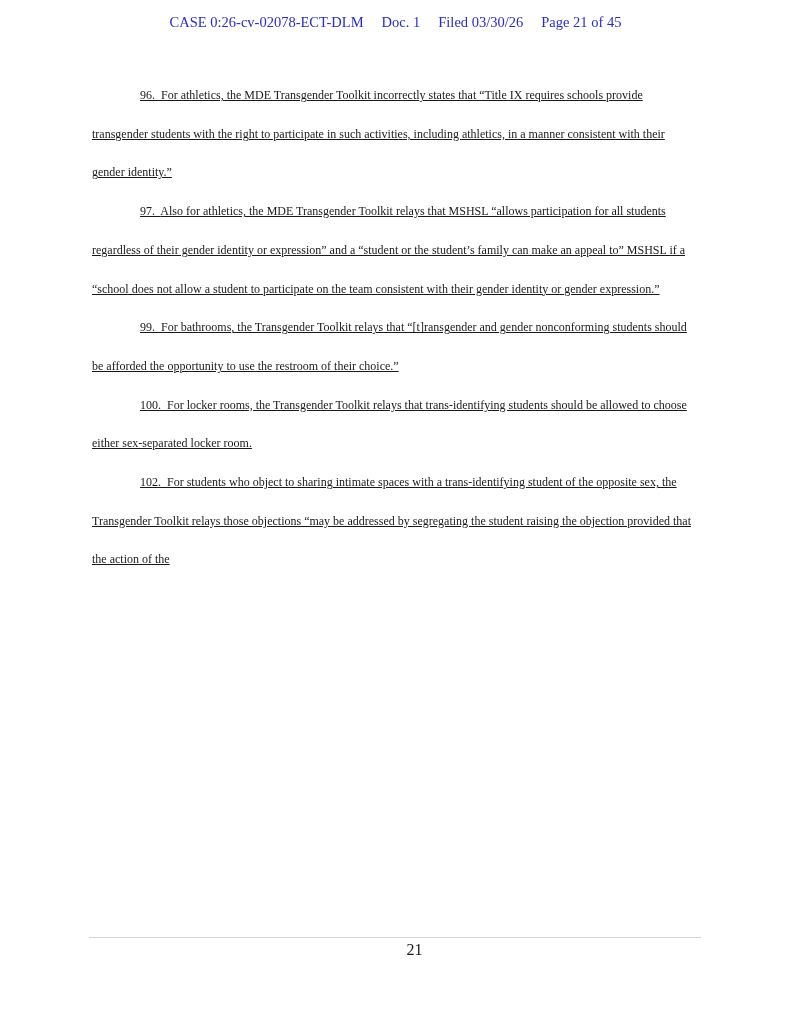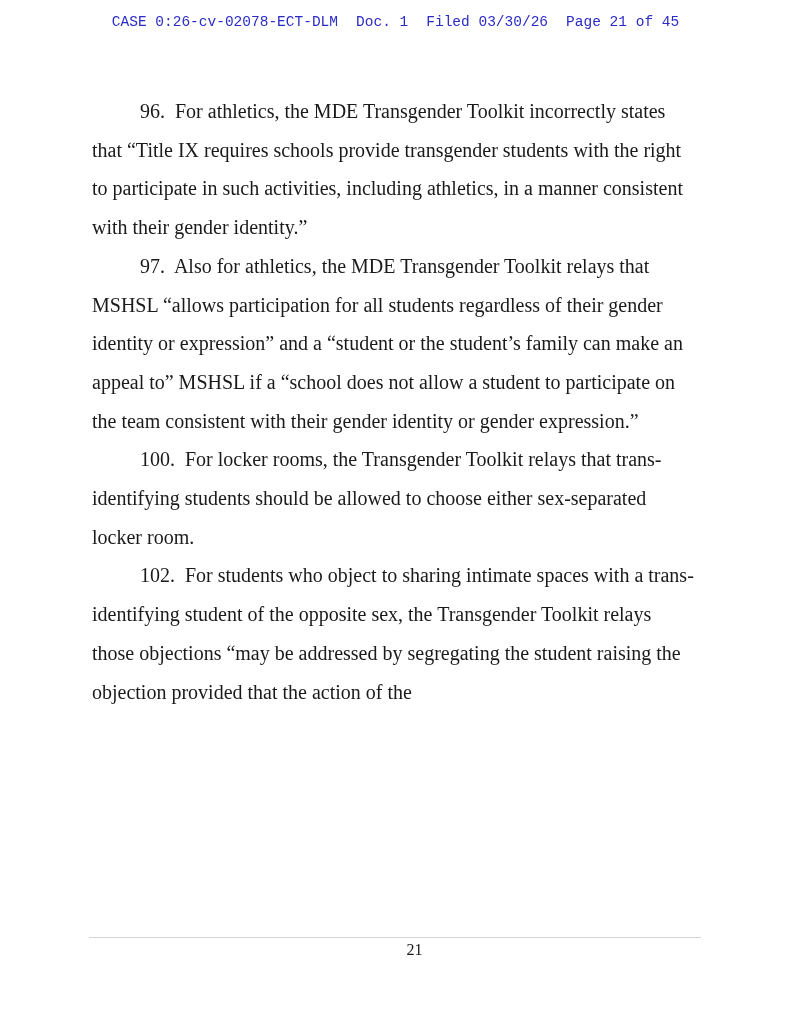--- a/index.html
+++ b/index.html
@@ -1,40 +1,42 @@
 <!DOCTYPE html>
 <html><head>
 <meta charset="utf-8">
 <style>
   html, body { margin:0; padding:0; background:#ffffff; }
   body { width:791px; height:1024px; position:relative; overflow:hidden; }
   .header {
     position:absolute; top:14px; left:0; width:791px; text-align:center;
-    font-family:Liberation Mono, monospace; font-size:14.5px; color:#2b2bc8;
+    font-family:Liberation Serif, serif; font-size:14.5px; color:#2b2bc8;
     white-space:pre;
   }
   .header span { margin:0 9px; }
   .body-text {
-    position:absolute; left:92px; width:604px; top:92px;
-    font-family:"Liberation Serif", serif; font-size:20px; color:#1a1a1a;
+    position:absolute; left:92px; width:604px; top:76px;
+    font-family:"Liberation Serif", serif; font-size:12px; color:#1a1a1a;
     line-height:38.7px;
+    text-decoration:underline;
   }
   .para { margin:0; text-indent:48px; text-align:left; }
   .rule { position:absolute; left:89px; width:612px; top:937px; height:1px; background:#d4d4d4; }
   .page-num {
     position:absolute; top:941px; left:0; width:791px; text-align:center;
     font-family:"Liberation Serif", serif; font-size:16px; color:#1a1a1a;padding-left:19px;
   }
 </style>
 </head>
 <body>
 
 <div class="header" style="color: rgb(43, 43, 200);"><span>CASE 0:26-cv-02078-ECT-DLM</span><span>Doc. 1</span><span>Filed 03/30/26</span><span>Page 21 of 45</span></div>
 
 <div class="body-text">
   <p class="para"><span>96.</span>&nbsp; <span>For athletics, the MDE Transgender Toolkit incorrectly states that “Title IX requires schools provide transgender students with the right to participate in such activities, including athletics, in a manner consistent with their gender identity.”</span></p>
   <p class="para"><span>97.</span>&nbsp; <span>Also for athletics, the MDE Transgender Toolkit relays that MSHSL “allows participation for all students regardless of their gender identity or expression” and a “student or the student’s family can make an appeal to” MSHSL if a “school does not allow a student to participate on the team consistent with their gender identity or gender expression.”</span></p>
+  <p class="para"><span>99.</span>&nbsp; <span>For bathrooms, the Transgender Toolkit relays that “[t]ransgender and gender nonconforming students should be afforded the opportunity to use the restroom of their choice.”</span></p>
   <p class="para"><span>100.</span>&nbsp; <span>For locker rooms, the Transgender Toolkit relays that trans-identifying students should be allowed to choose either sex-separated locker room.</span></p>
   <p class="para"><span>102.</span>&nbsp; <span>For students who object to sharing intimate spaces with a trans-identifying student of the opposite sex, the Transgender Toolkit relays those objections “may be addressed by segregating the student raising the objection provided that the action of the</span></p>
 </div>
 
 <div class="rule"></div>
 <div class="page-num">21</div>
 
 </body></html>

